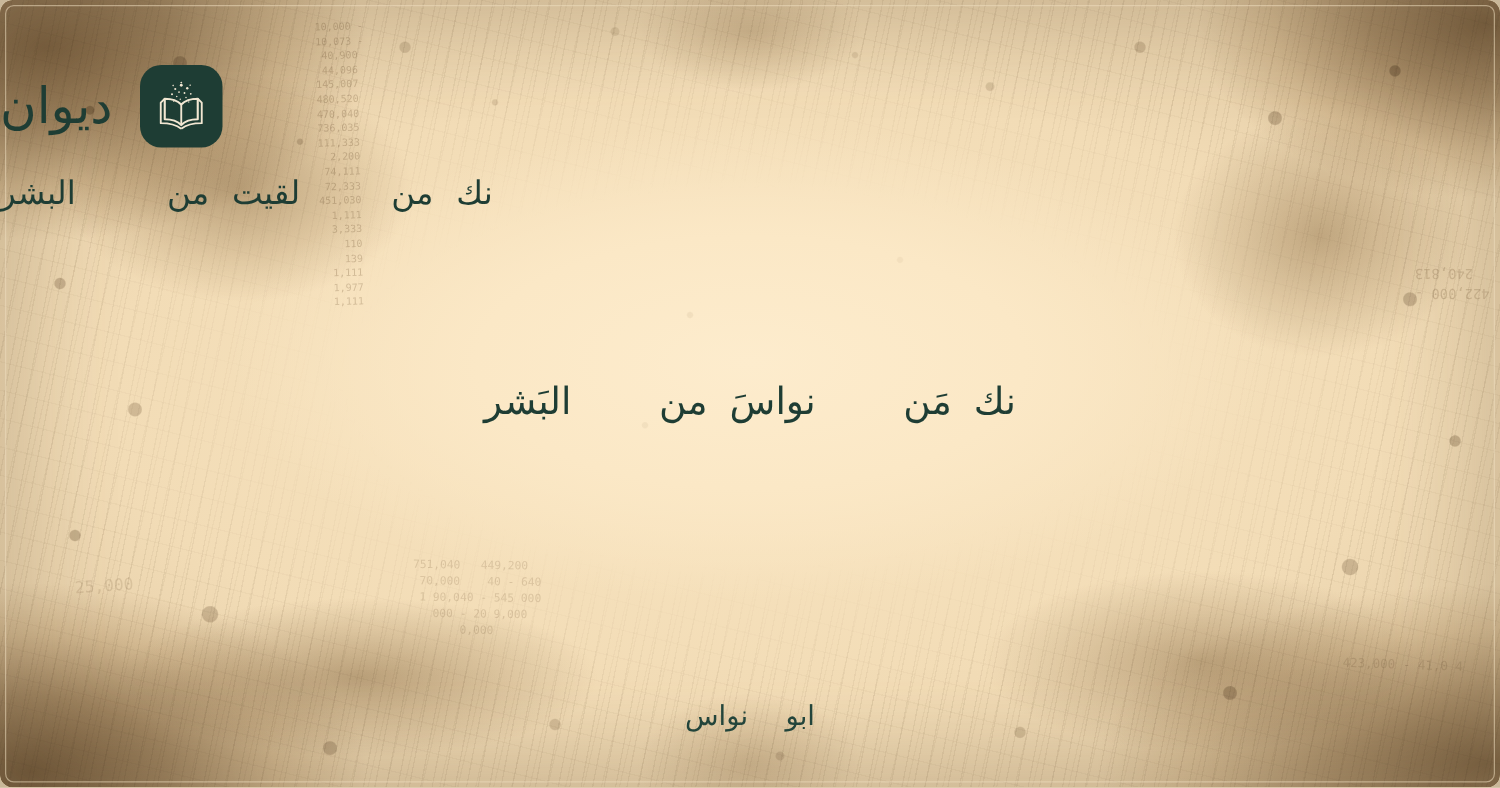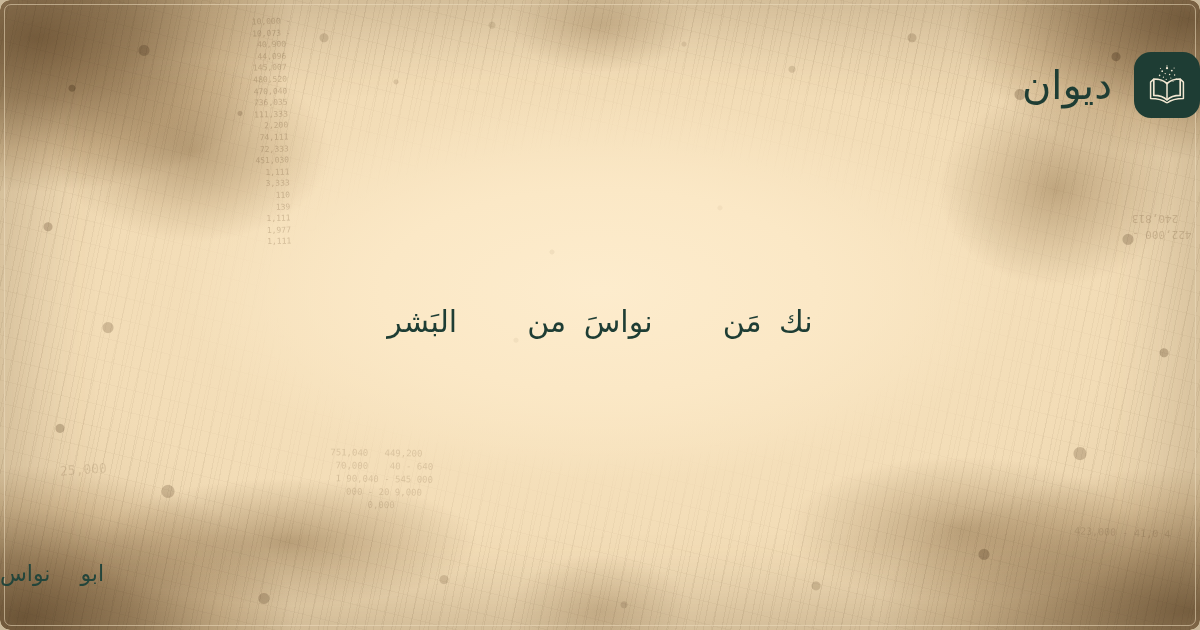--- a/index.html
+++ b/index.html
@@ -139,21 +139,21 @@
     border-radius: 7px;
     pointer-events: none;
   }
 
   
   #content {
     position: absolute;
     inset: 0;
     display: flex;
     flex-direction: column;
-    align-items: flex-end;
+    align-items: flex-start;
     z-index: 5;
   }
 
   .brand-row {
     margin-top: 52px;
     display: flex;
     align-items: center;
     gap: 22px;
     direction: rtl;
   }
@@ -209,20 +209,21 @@
     word-spacing: 8px;
   }
   .hemistich { direction: rtl; }
 
   .footer {
     position: absolute;
     bottom: 44px;
     left: 0;
     right: 0;
     display: flex;
+    flex-direction: column;
     align-items: center;
     gap: 9px;
   }
   .poet {
     font-size: 22px;
     color: #23453b;
     direction: rtl;
     word-spacing: 8px;
     white-space: pre;
   }
@@ -303,20 +304,21 @@
             <circle cx="23.4" cy="17.4" r="0.45"></circle>
             <rect x="21.4" y="0.4" width="1.2" height="1.2" transform="rotate(45 22 1)"></rect>
             <rect x="28.6" y="2.6" width="1" height="1" transform="rotate(45 29.1 3.1)"></rect>
             <rect x="15.0" y="2.9" width="1" height="1" transform="rotate(45 15.5 3.4)"></rect>
           </g>
         </svg>
       </div>
       <div class="brand-name">ديوان</div>
     </div>
 
+    <div class="subtitle">نك من    لقيت من    البشر</div>
 
     <div class="verse-block">
       <div class="verse-line">
         <span class="hemistich">نك مَن    نواسَ من    البَشر</span>
       </div>
     </div>
 
     <div class="footer">
       <div class="poet">ابو  نواس</div>
     </div>

